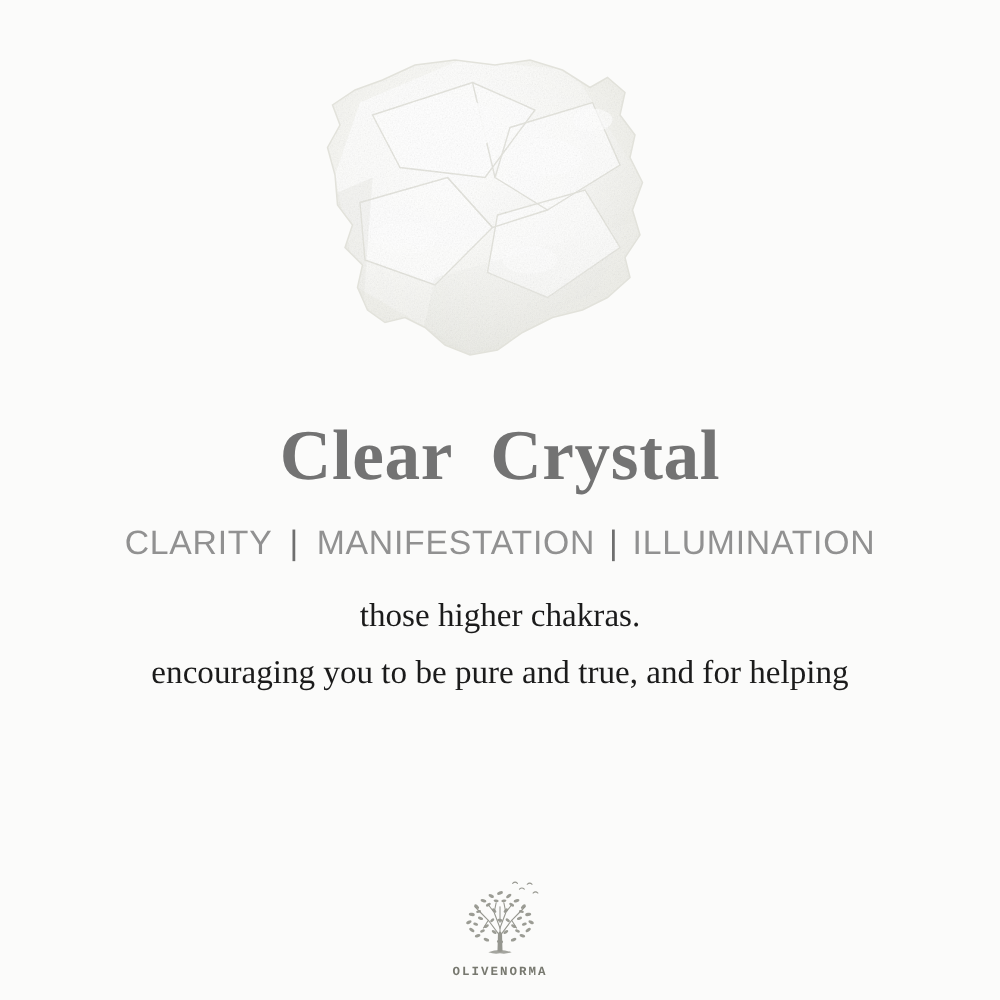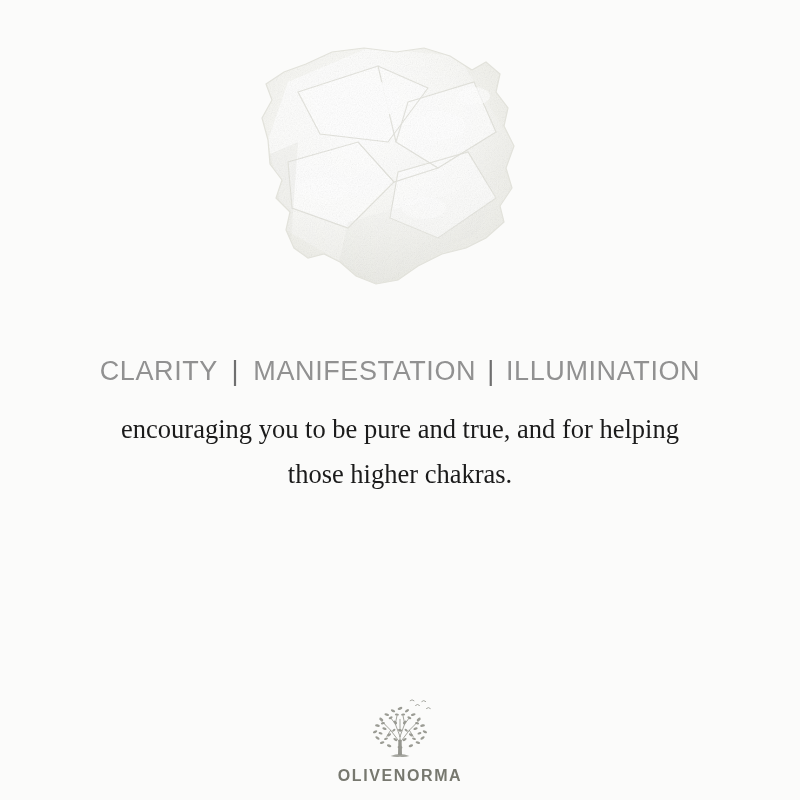--- a/index.html
+++ b/index.html
@@ -107,22 +107,22 @@
     flex-direction: column;
     align-items: center;
   }
   .logo-mark {
     display: block;
     width: 78px;
     height: 70px;
     opacity: 0.72;
   }
   .logo-word {
-    font-family: Liberation Sans, sans-serif;
-    font-size: 16px;
+    font-family: Liberation Mono, monospace;
+    font-size: 10px;
     font-weight: 700;
     letter-spacing: 1.6px;
     color: #77786f;
     line-height: 1;
     padding-top: 2px;
   }
 </style>
 </head>
 <body>
 
@@ -202,32 +202,33 @@
 
         <path d="M40,118 L34,96 L44,78 L38,62 L56,50 L78,42 L104,30 L136,26 L168,30 L196,26
                  L222,34 L244,48 L258,40 L272,52 L268,70 L280,86 L276,104 L286,124 L278,146
                  L284,166 L272,184 L276,200 L258,216 L238,226 L214,232 L190,244 L170,258
                  L148,262 L128,254 L112,240 L96,232 L80,236 L66,226 L58,208 L62,190
                  L48,176 L54,158 L42,142 Z" fill="none" stroke="#e2e2db" stroke-width="1.2"></path>
       </svg>
     </div>
   </div>
 
+  <h1 class="title">Clear  Crystal</h1>
 
   <div class="subtitle">
     <span>CLARITY</span>
     <span class="sep">|</span>
     <span>MANIFESTATION</span>
     <span class="sep tight">|</span>
     <span>ILLUMINATION</span>
   </div>
 
   <p class="desc">
+    <span class="line">those higher chakras.</span>
     <span class="line">encouraging you to be pure and true, and for helping</span>
-    <span class="line">those higher chakras.</span>
   </p>
 
   <div class="logo">
     <svg class="logo-mark" viewBox="0 0 100 90">
       <g fill="#6f7066">
 
         <g opacity="0.95">
           <ellipse cx="50" cy="16" rx="3.2" ry="1.7" transform="rotate(-20 50 16)"></ellipse>
           <ellipse cx="41" cy="19" rx="3" ry="1.6" transform="rotate(25 41 19)"></ellipse>
           <ellipse cx="59" cy="19" rx="3" ry="1.6" transform="rotate(-35 59 19)"></ellipse>

